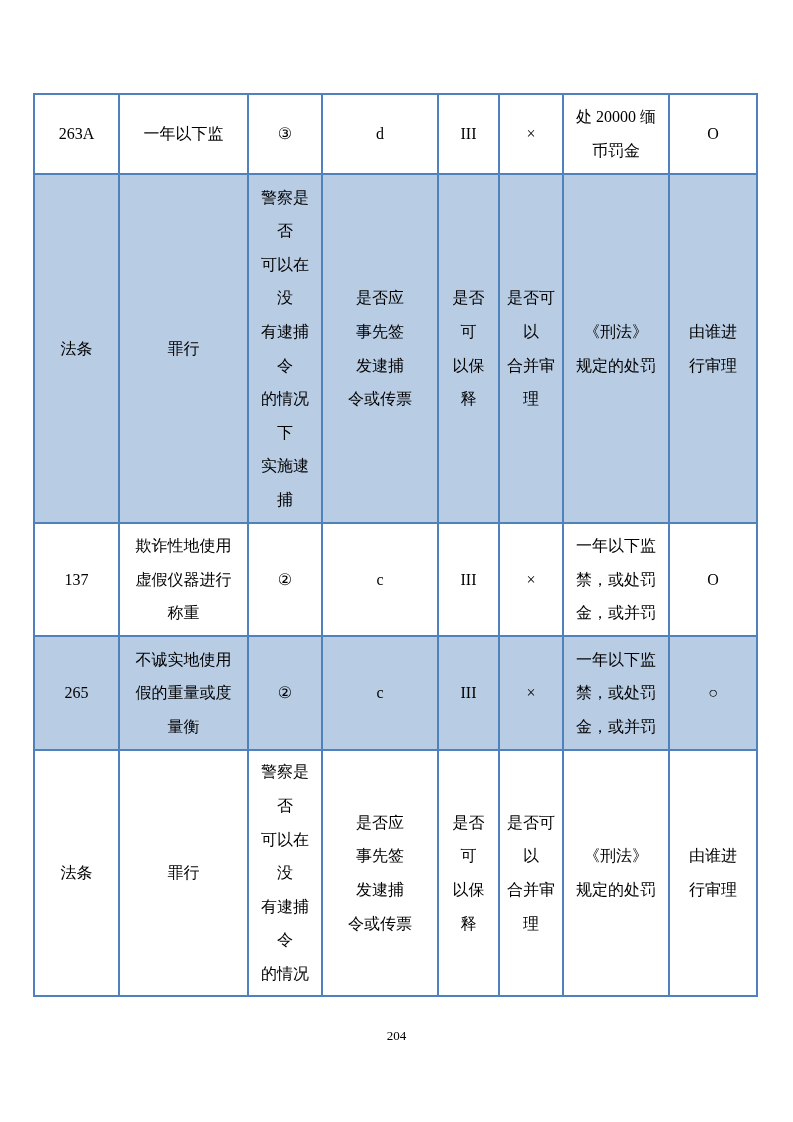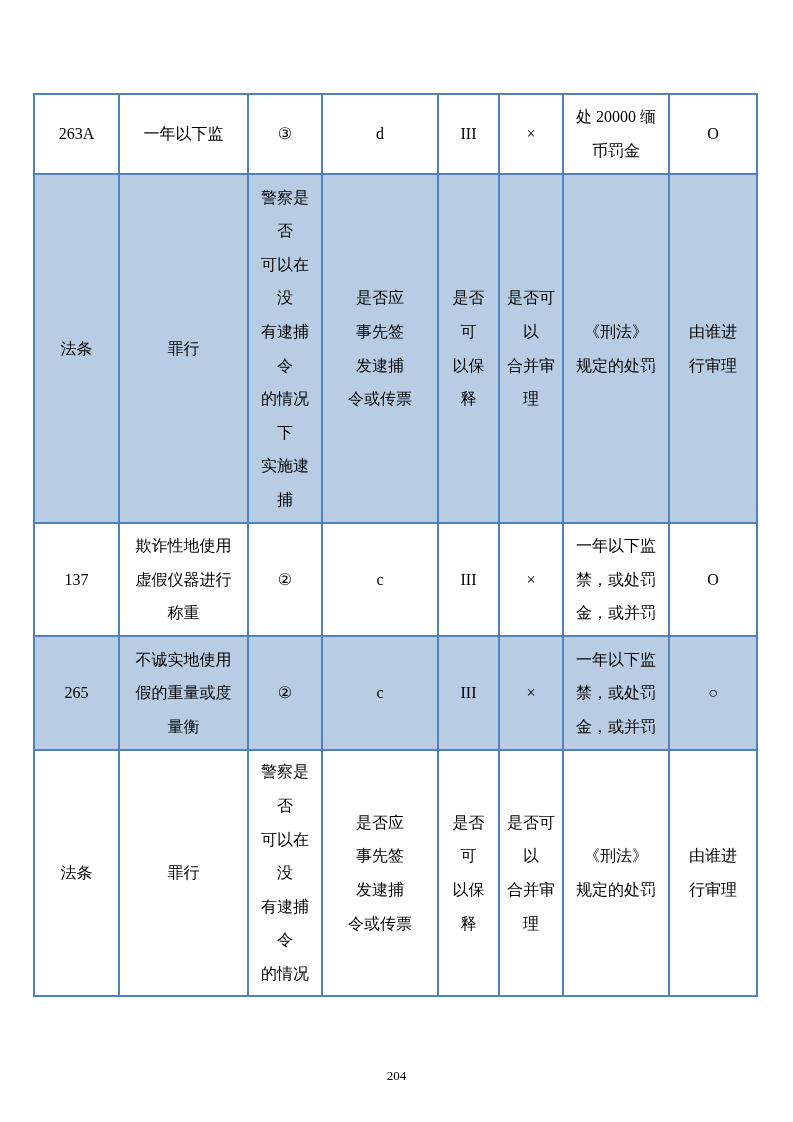--- a/index.html
+++ b/index.html
@@ -36,21 +36,21 @@
   tr.row-1 { height: 80px; }
   tr.row-2 { height: 349px; }
   tr.row-3 { height: 113px; }
   tr.row-4 { height: 114px; }
   tr.row-5 { height: 246px; }
   td.lh-tall { line-height: 35px; }
   td.v-top { vertical-align: top; padding-top: 8px; line-height: 34px; }
   td.small-mark { font-size: 11px; }
   .page-number {
     position: absolute;
-    top: 1068px;
+    top: 1028px;
     left: 0;
     width: 100%;
     text-align: center;
     font-size: 13px;
   }
 </style>
 </head>
 <body>
 
 <div class="page">

